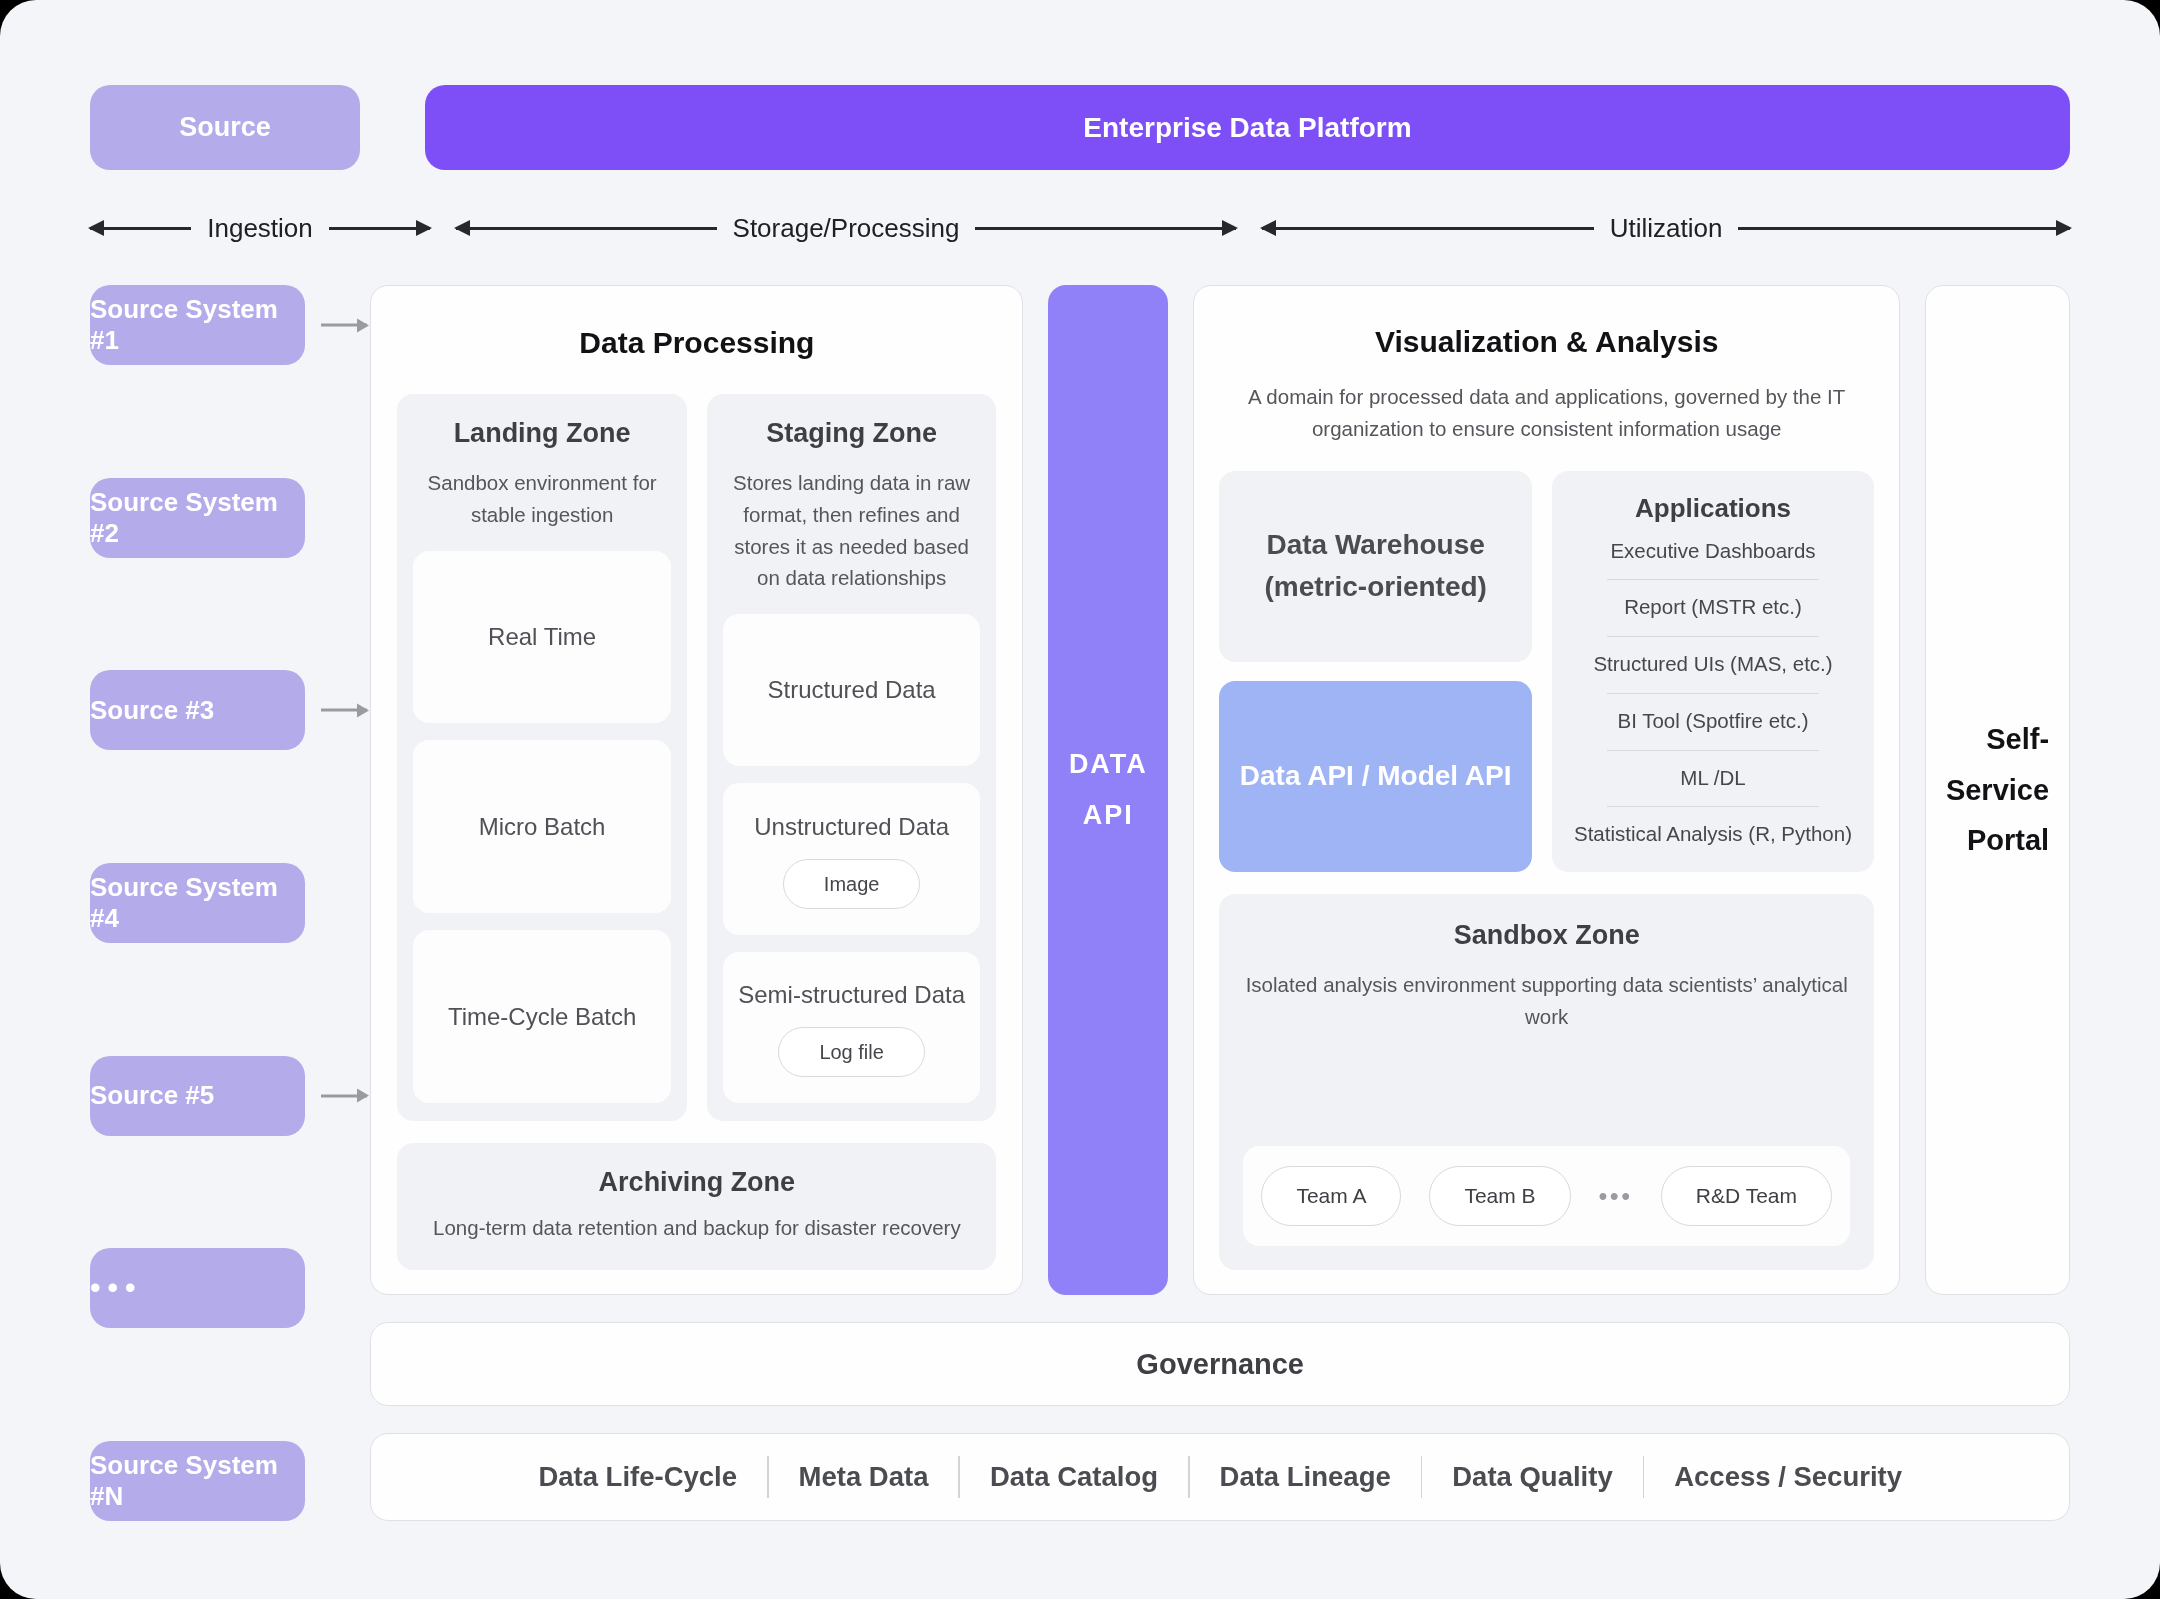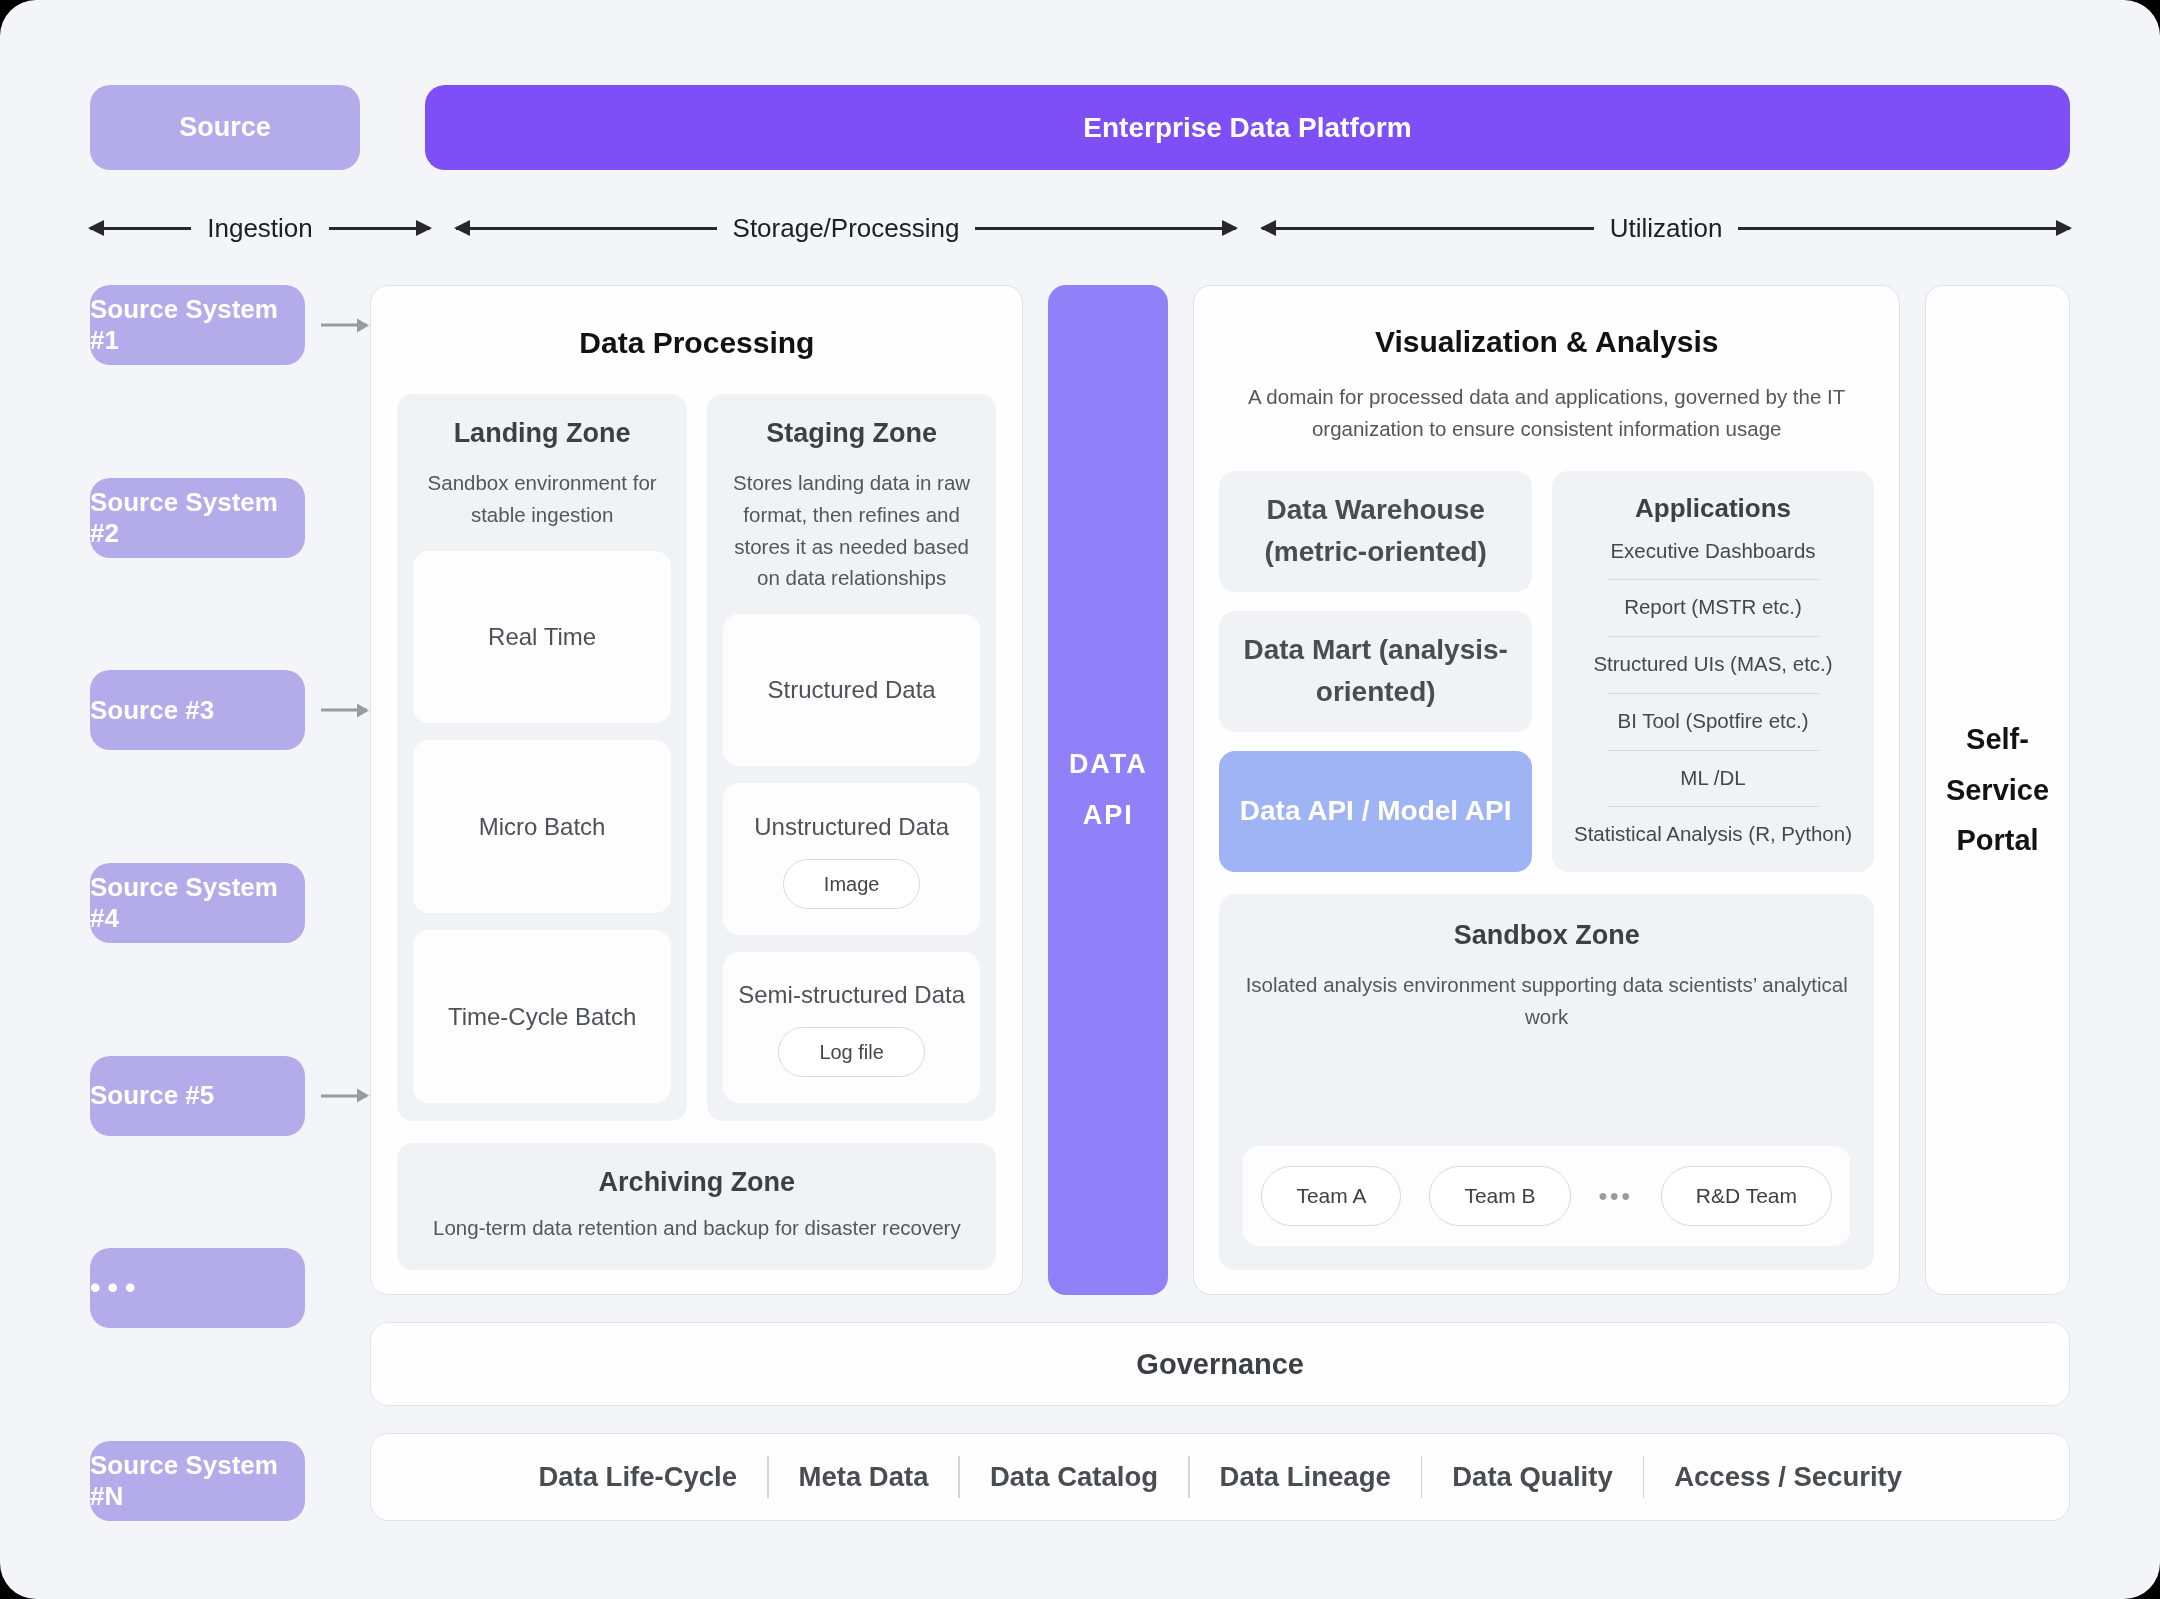--- a/index.html
+++ b/index.html
@@ -133,21 +133,21 @@
     display:flex; align-items:center; justify-content:space-between;gap:28px;
   }
   .team-pill {
     border:1.5px solid #d9dade; border-radius:999px; background:#fff;
     font-size:21px; color:#3f4045; padding:17px 34px; white-space:nowrap;
   }
   .team-ellipsis { color:#9a9ba1; font-size:24px; letter-spacing:3px; font-weight:700; }
 
   
   .portal {
-    width:145px; display:flex; align-items:center; justify-content:center; text-align:center;
+    width:145px; display:flex; align-items:center; justify-content:center; text-align:right;
     font-weight:700; font-size:29px; color:#121215; line-height:1.75;
   }
 
   
   .governance {
     height:84px; margin-top:27px; display:flex; align-items:center; justify-content:center;
     font-weight:700; font-size:29px; color:#3e3f44;
   }
   .bottom-bar {
     height:88px; margin-top:27px; display:flex; align-items:center; justify-content:center;
@@ -271,23 +271,20 @@
         </div>
 
         <div class="panel viz">
           <div class="panel-title">Visualization &amp; Analysis</div>
           <div class="viz-desc">A domain for processed data and applications, governed by the IT organization to ensure consistent information usage</div>
 
           <div class="viz-grid">
             <div class="viz-left">
               <div class="gray-box">
                 <span>Data Warehouse (metric-oriented)</span>
-              </div>
-              <div class="gray-box">
-                <span>Data Mart (analysis-oriented)</span>
               </div>
               <div class="api-box">
                 <span>Data API / Model API</span>
               </div>
             </div>
 
             <div class="apps-box">
               <div class="apps-title">Applications</div>
               <div class="app-item">Executive Dashboards</div>
               <div class="app-div"></div>

